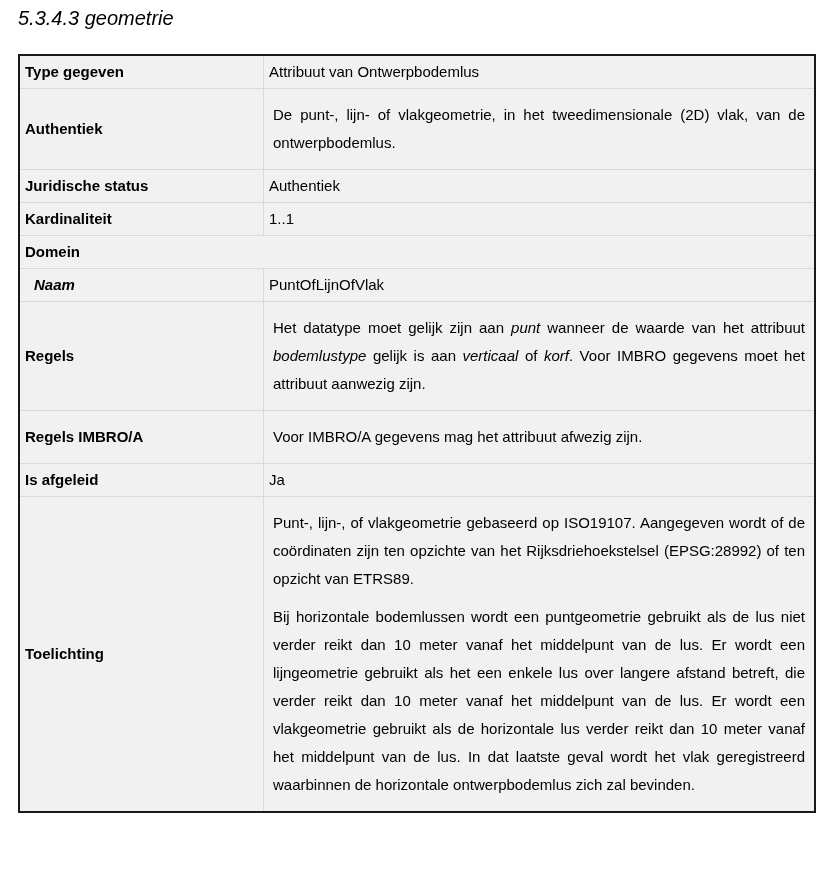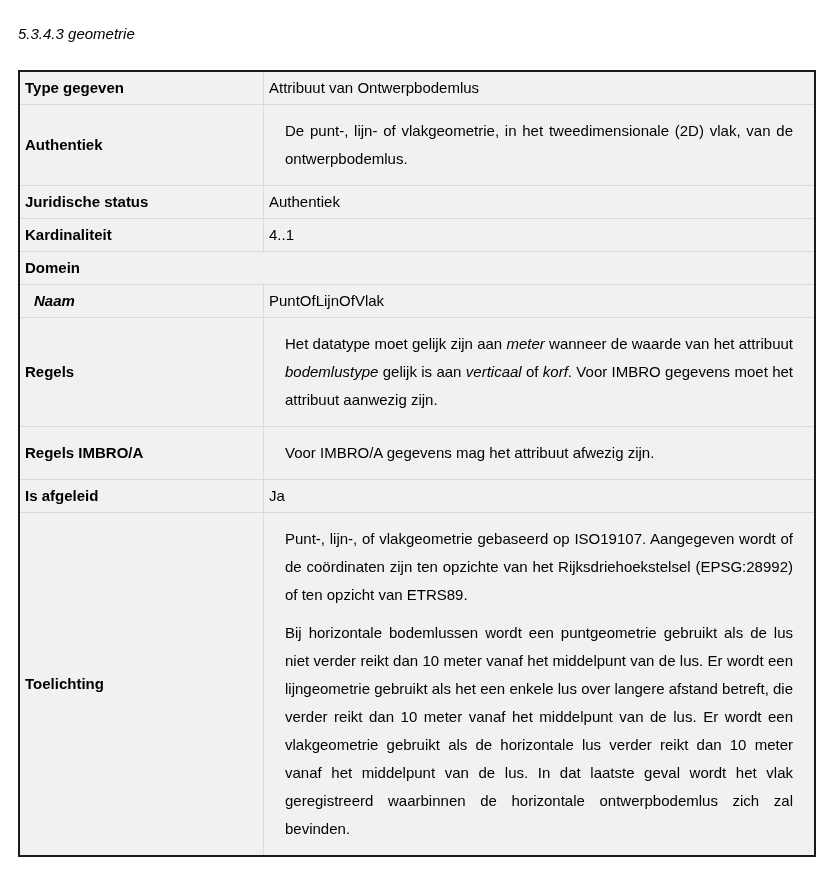--- a/index.html
+++ b/index.html
@@ -12,25 +12,25 @@
   body {
     width: 838px;
     height: 870px;
     overflow: hidden;
     box-sizing: border-box;
   }
   .page {
     padding: 9px 20px 0 18px;
   }
   .section-title {
-    font-size: 15px;
+    font-size: 20px;
     font-weight: normal;
     font-style: italic;
     color: #000000;
-    margin: 16px 0 27px 0;
+    margin: 0 0 27px 0;
     line-height: 18px;
   }
   table.spec-table {
     border-collapse: collapse;
     width: 798px;
     table-layout: fixed;
     background: #7f1d1d;
     border: 2px solid #1a1a1a;
     padding-left: 44px;
   }
@@ -45,21 +45,21 @@
   }
   td.label-cell {
     width: 233px;
     font-weight: bold;
   }
   td.label-cell.indent {
     padding-left: 14px;
     font-style: italic;
   }
   td.value-cell p {
-    margin: 10px 16px;
+    margin: 10px 4px;
     text-align: justify;
   }
   .it {
     font-style: italic;
   }
 </style>
 </head>
 <body>
 
 <main class="page">
@@ -76,33 +76,33 @@
           <td class="value-cell">
             <p><span>De punt-, lijn- of vlakgeometrie, in het tweedimensionale (2D) vlak, van de ontwerpbodemlus.</span></p>
           </td>
         </tr>
         <tr>
           <td class="label-cell"><span>Juridische status</span></td>
           <td class="value-cell"><span>Authentiek</span></td>
         </tr>
         <tr>
           <td class="label-cell"><span>Kardinaliteit</span></td>
-          <td class="value-cell"><span>4..1</span></td>
+          <td class="value-cell"><span>1..1</span></td>
         </tr>
         <tr>
           <td colspan="2" class="label-cell"><span>Domein</span></td>
         </tr>
         <tr>
           <td class="label-cell indent"><span>Naam</span></td>
           <td class="value-cell"><span>PuntOfLijnOfVlak</span></td>
         </tr>
         <tr>
           <td class="label-cell"><span>Regels</span></td>
           <td class="value-cell">
-            <p><span>Het datatype moet gelijk zijn aan </span><span class="it">meter</span><span> wanneer de waarde van het attribuut </span><span class="it">bodemlustype</span><span> gelijk is aan </span><span class="it">verticaal</span><span> of </span><span class="it">korf</span><span>. Voor IMBRO gegevens moet het attribuut aanwezig zijn.</span></p>
+            <p><span>Het datatype moet gelijk zijn aan </span><span class="it">punt</span><span> wanneer de waarde van het attribuut </span><span class="it">bodemlustype</span><span> gelijk is aan </span><span class="it">verticaal</span><span> of </span><span class="it">korf</span><span>. Voor IMBRO gegevens moet het attribuut aanwezig zijn.</span></p>
           </td>
         </tr>
         <tr>
           <td class="label-cell"><span>Regels IMBRO/A</span></td>
           <td class="value-cell">
             <p><span>Voor IMBRO/A gegevens mag het attribuut afwezig zijn.</span></p>
           </td>
         </tr>
         <tr>
           <td class="label-cell"><span>Is afgeleid</span></td>

